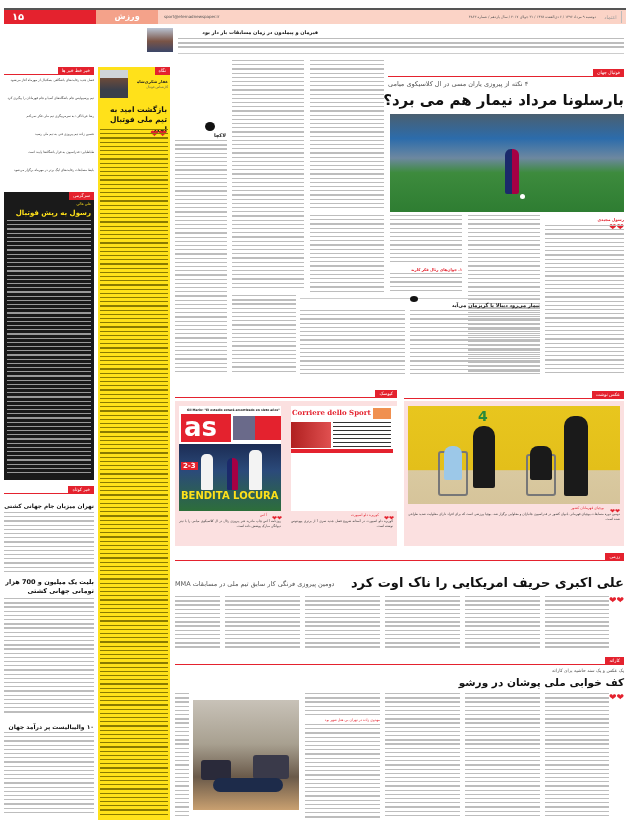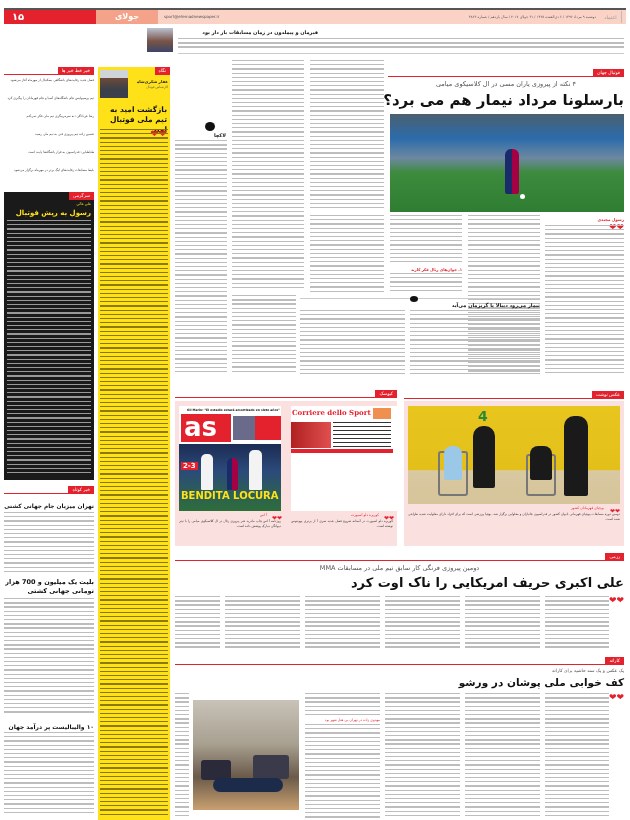--- a/index.html
+++ b/index.html
@@ -14,35 +14,35 @@
 .hd{font-weight:bold;color:#111;text-align:right}
 .rule{border-top:1px solid #ccc}
 .heart{color:#e4222e;font-size:9px;line-height:9px}
 .photo{overflow:hidden}
 </style>
 </head>
 <body>
 
 <div class="abs" style="left:4px;top:8px;width:622px;height:16px;background:#fbd3c6;border-top:2px solid #555">
   <div class="abs" style="left:0;top:0;width:92px;height:14px;background:#e4222e;color:#fff;font-weight:bold;font-size:10px;line-height:14px;text-align:left;padding-left:8px;direction:ltr">۱۵</div>
-  <div class="abs" style="left:92px;top:0;width:62px;height:14px;background:#f4a28a;color:#fff;font-weight:bold;font-size:8px;line-height:14px;text-align:center">جولای</div>
+  <div class="abs" style="left:92px;top:0;width:62px;height:14px;background:#f4a28a;color:#fff;font-weight:bold;font-size:8px;line-height:14px;text-align:center">ورزش</div>
   <div class="abs" style="left:160px;top:0;width:120px;height:14px;font-size:4px;line-height:14px;color:#555;direction:ltr;text-align:left">sport@etemadnewspaper.ir</div>
   <div class="abs" style="right:30px;top:0;width:300px;height:14px;font-size:3.5px;line-height:14px;color:#555;text-align:right;white-space:nowrap;overflow:hidden">دوشنبه ۹ مرداد ۱۳۹۶ / ۶ ذی‌القعده ۱۴۳۸ / ۳۱ جولای ۲۰۱۷ / سال یازدهم / شماره ۳۸۶۳</div>
   <div class="abs" style="right:4px;top:1px;width:22px;height:12px;font-size:5px;line-height:12px;color:#999;border-right:1px solid #bbb;text-align:center">اعتماد</div>
 </div>
 
 <div class="abs photo" style="left:147px;top:28px;width:26px;height:24px;background:linear-gradient(180deg,#b9c3d3,#7a5446 55%,#3b4668)"></div>
 <div class="abs hd" style="left:178px;top:29px;width:140px;font-size:5px;line-height:7px">فیرمان و پیملدون در زمان مسابقات بار دار بود</div>
 <div class="abs lines" style="left:178px;top:38px;width:446px;height:12px"></div>
 <div class="abs rule" style="left:178px;top:53px;width:446px"></div>
 
 <div class="abs tagbar" style="left:388px;top:69px;width:236px;height:8px">
   <span class="abs tag" style="right:0;top:0">فوتبال جهان</span>
 </div>
-<div class="abs" style="left:388px;top:80px;width:236px;font-size:6.5px;line-height:9px;color:#555;text-align:center">۴ نکته از پیروزی یاران مسی در ال کلاسیکوی میامی</div>
+<div class="abs" style="left:388px;top:80px;width:236px;font-size:6.5px;line-height:9px;color:#555;text-align:left">۴ نکته از پیروزی یاران مسی در ال کلاسیکوی میامی</div>
 <div class="abs hd" style="left:388px;top:90px;width:236px;font-size:15px;line-height:20px;white-space:nowrap">بارسلونا مرداد نیمار هم می برد؟</div>
 <div class="abs photo" style="left:390px;top:114px;width:234px;height:98px;background:linear-gradient(180deg,#4a5f70 0%,#2c6cab 25%,#6d88a0 45%,#3d8b3d 60%,#2e7d32 100%)">
   <div class="abs" style="left:115px;top:35px;width:14px;height:45px;background:linear-gradient(90deg,#1b2a6b 50%,#a50044 50%);border-radius:6px 6px 2px 2px"></div>
   <div class="abs" style="left:130px;top:80px;width:5px;height:5px;background:#fff;border-radius:50%"></div>
 </div>
 <div class="abs" style="right:6px;top:217px;width:60px;font-size:4px;color:#e4222e;font-weight:bold;text-align:right">رسول مجیدی</div>
 <div class="abs heart" style="right:6px;top:223px">❤❤</div>
 <div class="abs lines" style="left:545px;top:225px;width:79px;height:150px"></div>
 <div class="abs lines" style="left:468px;top:215px;width:72px;height:160px"></div>
 <div class="abs lines" style="left:390px;top:215px;width:72px;height:50px"></div>
@@ -149,21 +149,21 @@
     <div class="abs" style="left:156px;top:10px;width:24px;height:80px;background:#1a1a1a;border-radius:10px 10px 2px 2px"></div>
   </div>
   <div class="abs heart" style="right:4px;top:105px;font-size:6px">❤❤</div>
   <div class="abs" style="right:20px;top:105px;width:120px;font-size:3.5px;color:#e4222e;text-align:right">بوچیای قهرمانان کشور</div>
   <div class="abs txt" style="left:4px;top:111px;width:212px;height:30px">دومین دوره مسابقات بوچیای قهرمانی بانوان کشور در فدراسیون جانبازان و معلولین برگزار شد. بوچیا ورزشی است که برای افراد دارای معلولیت شدید طراحی شده است.</div>
 </div>
 
 <div class="abs tagbar" style="left:175px;top:553px;width:449px;height:8px">
   <span class="abs tag" style="right:0;top:0">رزمی</span>
 </div>
-<div class="abs" style="left:175px;top:564px;width:449px;font-size:6.5px;line-height:9px;color:#555;text-align:center">دومین پیروزی فرنگی کار سابق تیم ملی در مسابقات MMA</div>
+<div class="abs" style="left:175px;top:580px;width:449px;font-size:6.5px;line-height:9px;color:#555;text-align:left">دومین پیروزی فرنگی کار سابق تیم ملی در مسابقات MMA</div>
 <div class="abs hd" style="left:175px;top:574px;width:449px;font-size:13px;line-height:18px">علی اکبری حریف امریکایی را ناک اوت کرد</div>
 <div class="abs heart" style="right:6px;top:596px">❤❤</div>
 <div class="abs lines" style="left:545px;top:596px;width:64px;height:55px"></div>
 <div class="abs lines" style="left:465px;top:596px;width:75px;height:55px"></div>
 <div class="abs lines" style="left:385px;top:596px;width:75px;height:55px"></div>
 <div class="abs lines" style="left:305px;top:596px;width:75px;height:55px"></div>
 <div class="abs lines" style="left:225px;top:596px;width:75px;height:55px"></div>
 <div class="abs lines" style="left:175px;top:596px;width:45px;height:55px"></div>
 
 <div class="abs tagbar" style="left:175px;top:657px;width:449px;height:8px">

